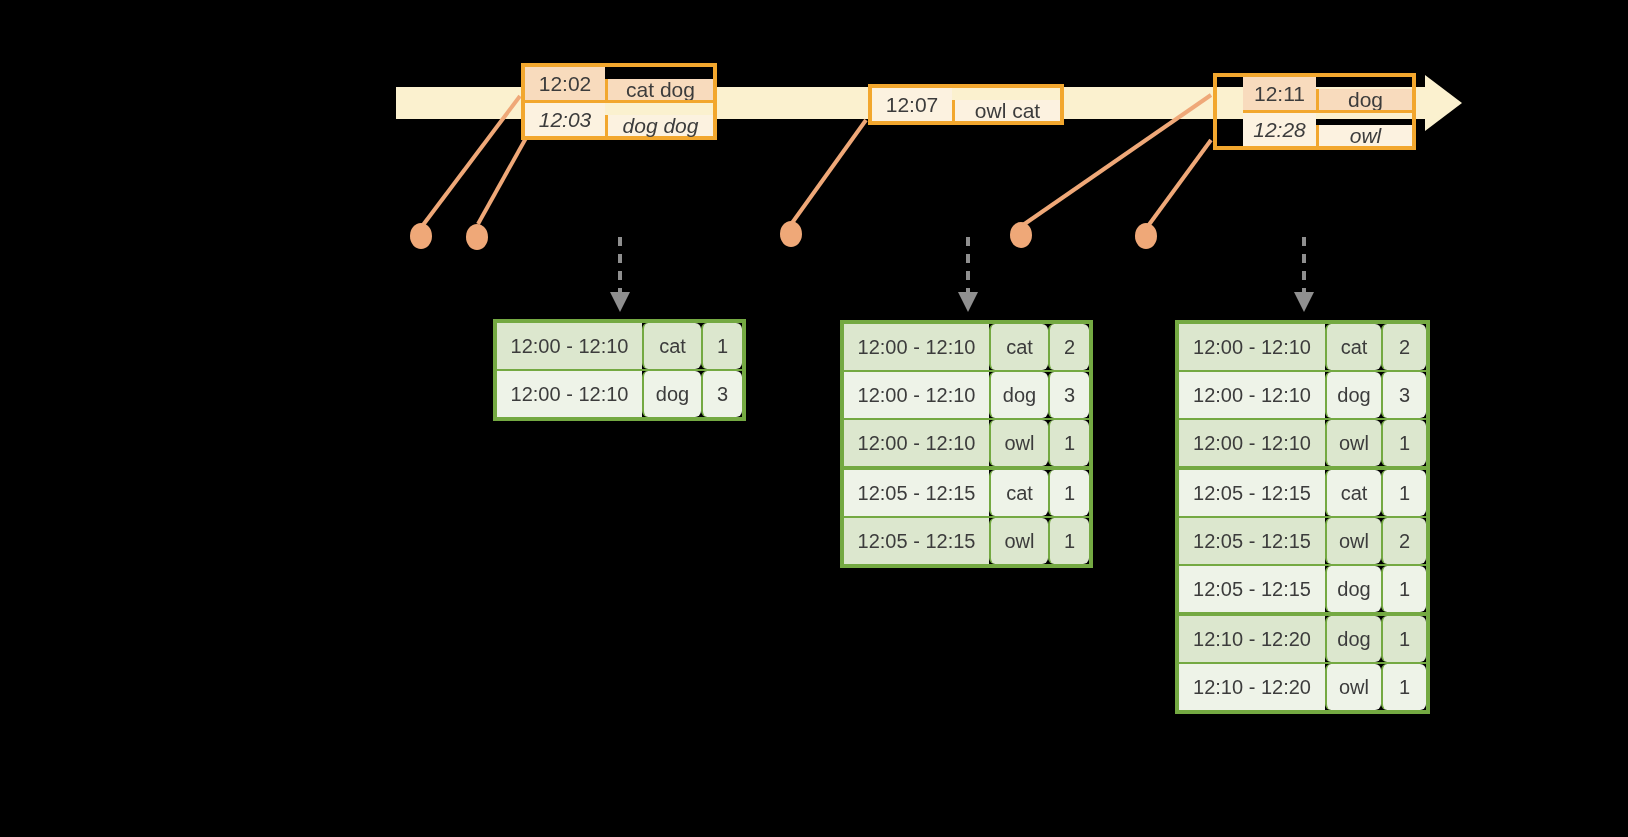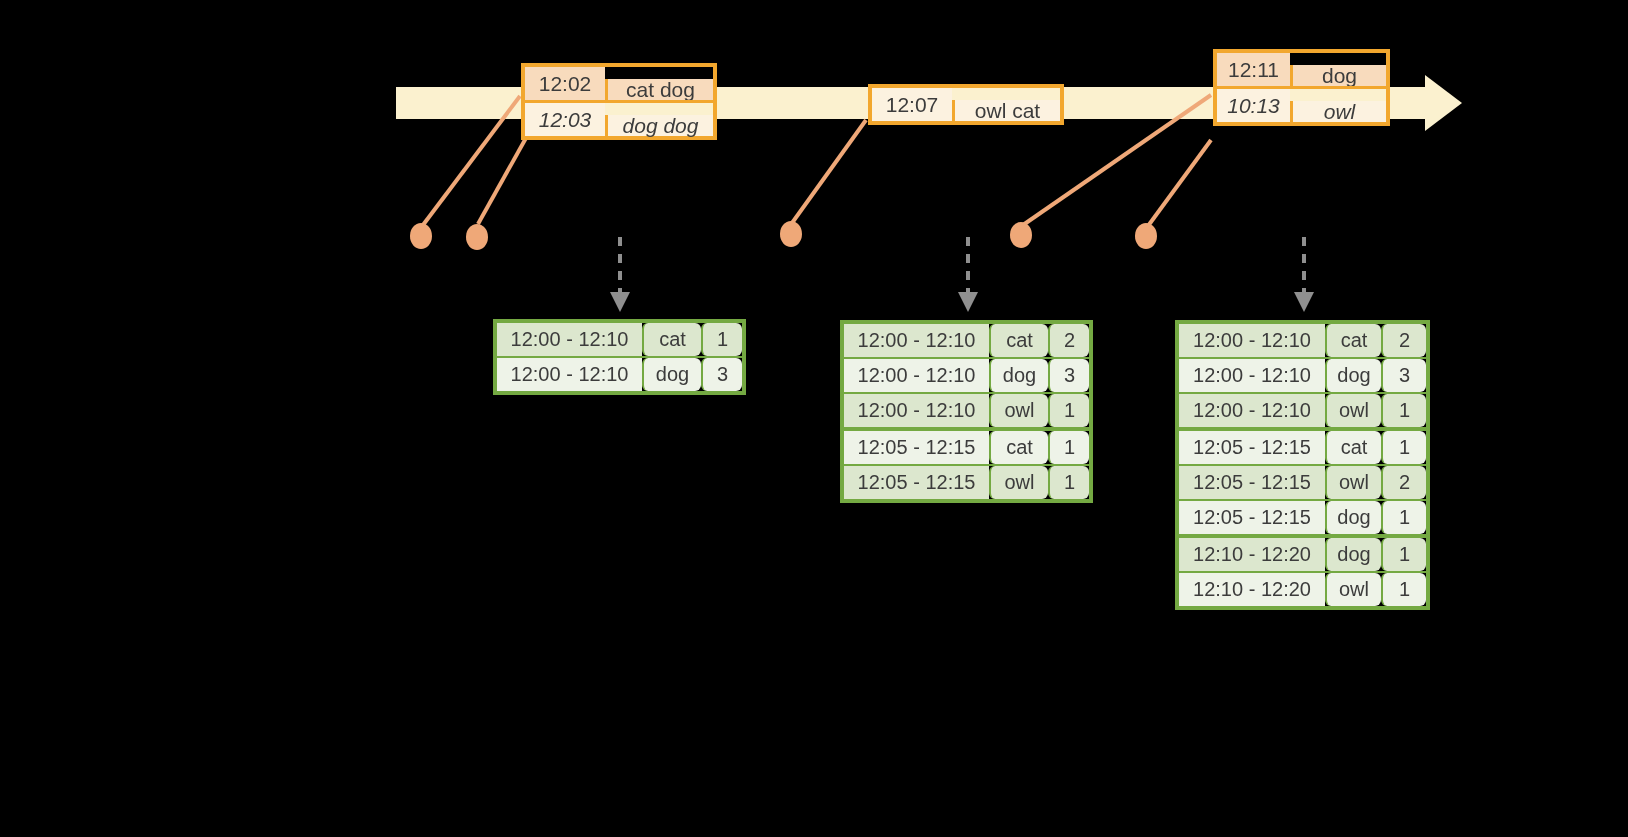--- a/index.html
+++ b/index.html
@@ -26,21 +26,21 @@
   .event-table .tcell + .tcell{border-left:3px solid var(--ev-border);}
   .event-table .shade-dark .tcell{background:var(--ev-dark);}
   .event-table .shade-light .tcell{background:var(--ev-light);}
   .event-table .c-time{width:80px;}
   .event-table .c-words{width:108px;margin-top:12px;}
   .event-table.narrow .c-time{width:73px;}
   .event-table.narrow .c-words{width:96px;}
 
   
   .result-table{border:4px solid var(--res-border);}
-  .result-table .trow{height:33px;}
+  .result-table .trow{height:46px;}
   .result-table .trow + .trow{border-top:2px solid var(--res-border);}
   .result-table .trow.group-start{border-top:4px solid var(--res-border);}
   .result-table .tcell{font-size:20px;}
   .result-table .tcell + .tcell{border-left:2px solid var(--res-border);border-radius:6px;}
   .result-table .shade-dark .tcell{background:var(--res-dark);}
   .result-table .shade-light .tcell{background:var(--res-light);}
   .result-table .c-window{width:145px;}
   .result-table .c-word{width:59px;}
   .result-table .c-count{width:41px;}
   .result-table.wide .c-window{width:146px;}
@@ -94,27 +94,27 @@
       </div>
     </div>
 
   <div class="dtable event-table" style="left:868px;top:84px;">
       <div class="trow shade-light">
         <div class="tcell c-time">12:07</div>
         <div class="tcell c-words">owl cat</div>
       </div>
     </div>
 
-  <div class="dtable event-table narrow" style="left:1213px;top:49px;">
+  <div class="dtable event-table narrow" style="left:1213px;top:73px;padding-left:26px;">
       <div class="trow shade-dark">
         <div class="tcell c-time">12:11</div>
         <div class="tcell c-words">dog</div>
       </div>
       <div class="trow shade-light">
-        <div class="tcell c-time">10:13</div>
+        <div class="tcell c-time">12:28</div>
         <div class="tcell c-words">owl</div>
       </div>
     </div>
 
   <div class="dtable result-table" style="left:493px;top:319px;">
       <div class="trow shade-dark">
         <div class="tcell c-window">12:00 - 12:10</div>
         <div class="tcell c-word">cat</div>
         <div class="tcell c-count">1</div>
       </div>

